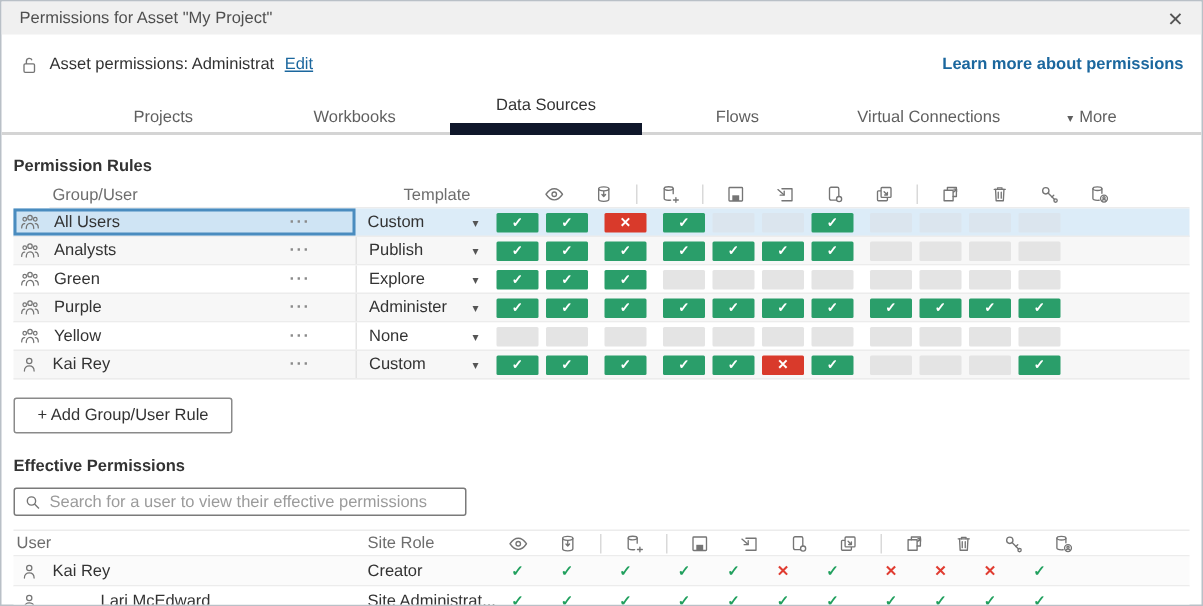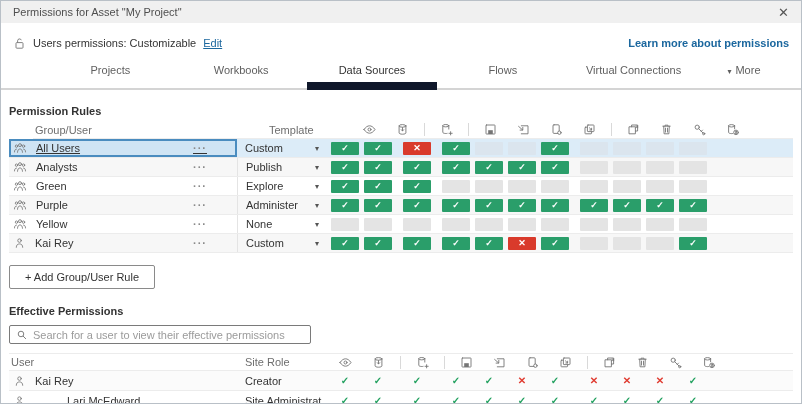--- a/index.html
+++ b/index.html
@@ -12,21 +12,21 @@
   .titlebar { height:22px; background:#f0f0f0; display:flex; align-items:center;
               padding:0 12px; color:#4f4f4f; }
   .titlebar .close { margin-left:auto; color:#555; font-size:13px; cursor:pointer; line-height:1; }
 
   
   .info-row { display:flex; align-items:center; gap:7px; padding:0 12px; margin-top:11px; height:18px; }
   .link { color:#1b679e; text-decoration:underline; cursor:pointer; }
   .learn { margin-left:auto; color:#1b679e; font-weight:600; text-decoration:none; cursor:pointer; }
 
   
-  .tabs { display:flex; margin-top:7px; padding:0 12px 0 44px;
+  .tabs { display:flex; align-items:flex-end; margin-top:7px; padding:0 28px 0 44px;
           border-bottom:2px solid #d4d4d4; }
   .tab { flex:1; text-align:center; color:#5f5f5f; padding:5px 0 6px; margin-bottom:-2px; cursor:pointer; }
   .tab.active { border-bottom:8px solid #0f172a; color:#333; }
   .tab.more { flex:0 0 90px; }
   .tab .caret { font-size:8px; color:#5f5f5f; margin-right:4px; }
 
   .content { padding:0 8px; }
   .section-title { font-weight:700; color:#333; margin-top:15px; }
 
   
@@ -36,21 +36,21 @@
   .cap-cells { display:flex; align-items:center; }
   .cap-icon { width:28px; display:flex; justify-content:center; margin-right:5px; }
   .cap-sep { width:1px; height:13px; background:#d9d9d9; margin:0 2.5px 0 2.5px; margin-right:7.5px; }
   .gap { margin-right:11px !important; }
 
   
   .rule-row { display:flex; align-items:center; height:19px; border-bottom:1px solid #ececec; background:#fff; }
   .rule-row.alt { background:#f7f7f7; }
   .rule-row.selected { background:#dcecf8; }
   .name-cell { width:228px; height:100%; display:flex; align-items:center; padding-left:4px; cursor:pointer; }
-  .rule-row.selected .name-cell { outline:2px solid #4a8cbf; outline-offset:-2px; background:#cfe4f4;text-decoration:underline; }
+  .rule-row.selected .name-cell { outline:2px solid #4a8cbf; outline-offset:-2px; background:#cfe4f4; }
   .name-cell .nm { margin-left:9px; }
   .dots { margin-left:auto; margin-right:30px; color:#8a8a8a; font-weight:700; letter-spacing:1px; cursor:pointer; }
   .template-cell { width:94px; height:100%; display:flex; align-items:center; padding-left:8px;
                    border-left:1px solid #e4e4e4; cursor:pointer; }
   .rule-row.selected .template-cell { border-left:none; }
   .template-cell .tcaret { margin-left:auto; margin-right:12px; font-size:8px; color:#555; }
   .pbox { width:28px; height:13px; border-radius:1px; margin-right:5px; display:flex;
           align-items:center; justify-content:center; color:#fff; font-size:9px; font-weight:700; cursor:pointer; }
   .pbox.allow { background:#2a9e6a; }
   .pbox.deny  { background:#d93a2b; }
@@ -83,21 +83,21 @@
     <span class="close">✕</span>
   </div>
 
   <div class="info-row">
     <span>
       <svg width="13" height="13" viewBox="0 0 13 13" fill="none" stroke="#757575" stroke-width="0.9">
         <rect x="3" y="5.6" width="7" height="5.6" rx="0.8"></rect>
           <path d="M4.6 5.6V3.8a1.9 1.9 0 0 1 3.7-.6"></path>
       </svg>
     </span>
-    <span>Users permissions: Customizable</span>
+    <span>Asset permissions: Administrat</span>
     <a class="link">Edit</a>
     <a class="learn">Learn more about permissions</a>
   </div>
 
   <div class="tabs">
     <div class="tab">Projects</div>
     <div class="tab">Workbooks</div>
     <div class="tab active">Data Sources</div>
     <div class="tab">Flows</div>
     <div class="tab">Virtual Connections</div>

